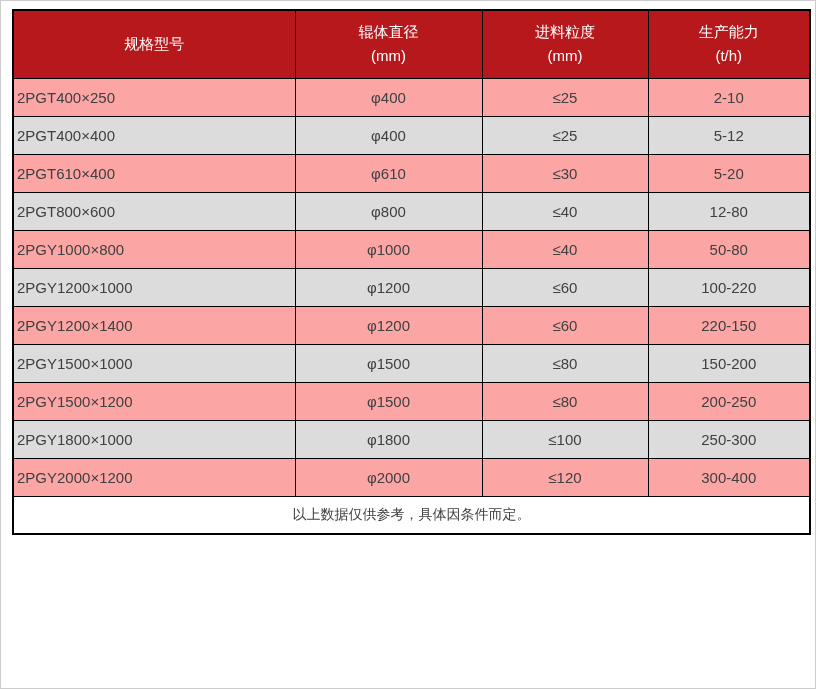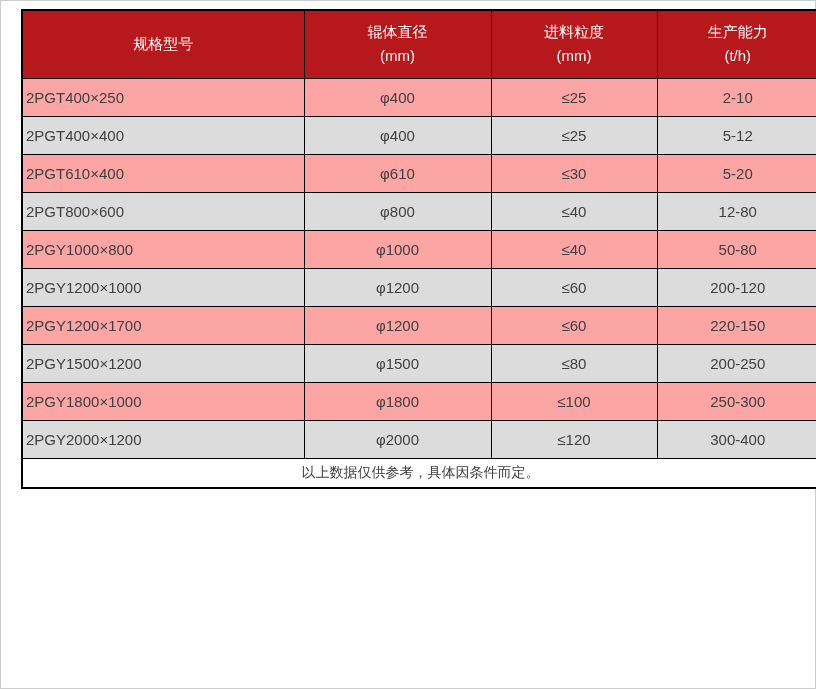--- a/index.html
+++ b/index.html
@@ -15,21 +15,21 @@
     width: 816px;
     height: 689px;
     background: #ffffff;
     font-family: "Liberation Sans", "DejaVu Sans", sans-serif;
   }
   .page {
     width: 816px;
     height: 689px;
     border: 1px solid var(--frame-color);
     background: #ffffff;
-    padding: 8px 10px 13px 20px;
+    padding: 8px 10px 13px 11px;
   }
   table.spec-table {
     width: 797px;
     border-collapse: collapse;
     table-layout: fixed;
     border: 2px solid var(--border-color);
   }
   .spec-table th,
   .spec-table td {
     border: 1px solid var(--border-color);
@@ -60,21 +60,21 @@
     background: #fca5a5;
   }
   .spec-table tbody td:first-child {
     text-align: left;
     padding-left: 3px;
   }
   .spec-table tbody tr:nth-child(even) td {
     background: var(--row-alt-bg);
   }
   .spec-table tfoot td {
-    height: 30px;
+    height: 38px;
     font-size: 14px;
     color: var(--body-text);
     text-align: center;
     vertical-align: middle;
     background: #ffffff;
   }
 </style>
 </head>
 <body>
 
@@ -134,27 +134,33 @@
         <tr>
           <td>2PGY1000×800</td>
           <td>φ1000</td>
           <td>≤40</td>
           <td>50-80</td>
         </tr>
         <tr>
           <td>2PGY1200×1000</td>
           <td>φ1200</td>
           <td>≤60</td>
-          <td>200-120</td>
+          <td>100-220</td>
         </tr>
         <tr>
-          <td>2PGY1200×1700</td>
+          <td>2PGY1200×1400</td>
           <td>φ1200</td>
           <td>≤60</td>
           <td>220-150</td>
+        </tr>
+        <tr>
+          <td>2PGY1500×1000</td>
+          <td>φ1500</td>
+          <td>≤80</td>
+          <td>150-200</td>
         </tr>
         <tr>
           <td>2PGY1500×1200</td>
           <td>φ1500</td>
           <td>≤80</td>
           <td>200-250</td>
         </tr>
         <tr>
           <td>2PGY1800×1000</td>
           <td>φ1800</td>

